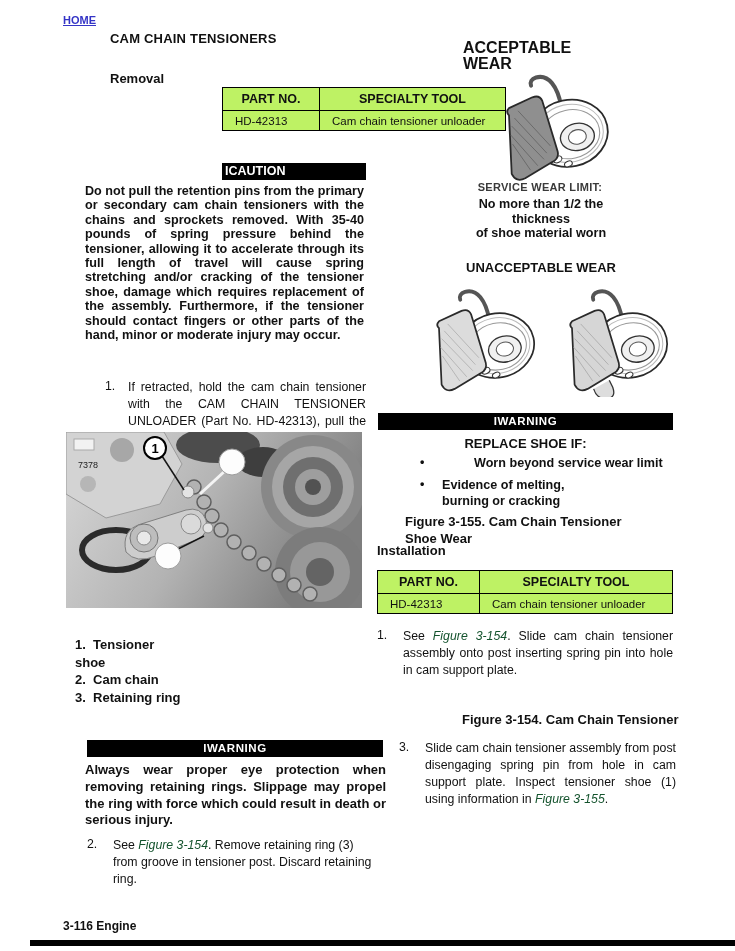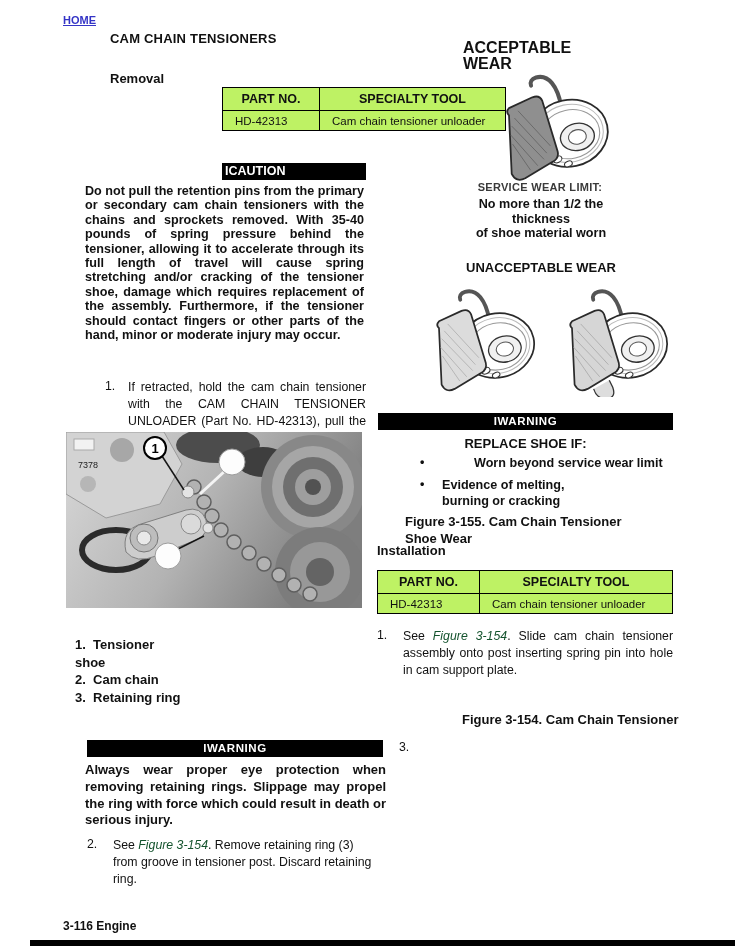--- a/index.html
+++ b/index.html
@@ -197,17 +197,20 @@
 
   <span class="abs stepnum" style="left:377px;top:628px;">1.</span>
   <div class="abs steptext just" style="left:403px;top:628px;width:270px;">
     <span>See </span><a class="doclink" href="#">Figure 3-154</a><span>. Slide cam chain tensioner assembly onto post inserting spring pin into hole in cam support plate.</span>
   </div>
 
 
   <div class="abs caption" style="left:462px;top:712px;">Figure 3-154. Cam Chain Tensioner</div>
 
   <span class="abs stepnum" style="left:399px;top:740px;">3.</span>
+  <div class="abs steptext just" style="left:425px;top:740px;width:251px;">
+    <span>Slide cam chain tensioner assembly from post disengaging spring pin from hole in cam support plate. Inspect tensioner shoe (1) using information in </span><a class="doclink" href="#">Figure 3-155</a><span>.</span>
+  </div>
 
   <div class="abs b" style="left:63px;top:919px;font-size:12px;">3-116 Engine</div>
   <div class="abs" style="left:30px;top:940px;width:705px;height:6px;background:#000;"></div>
 
 </div>
 
 </body></html>

